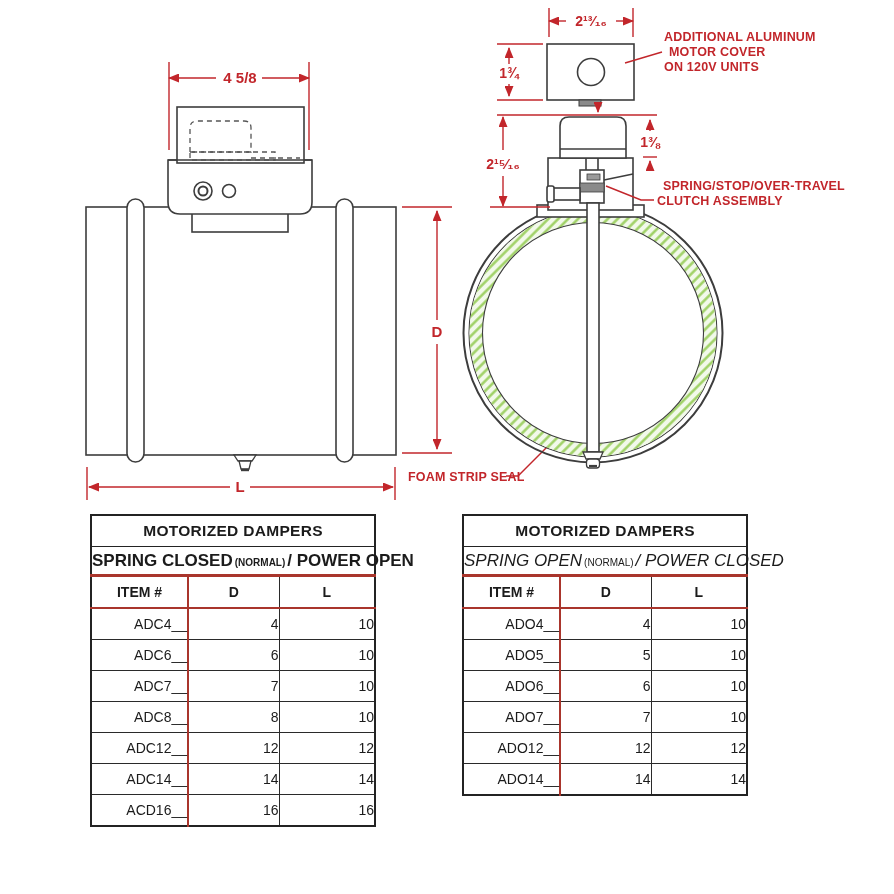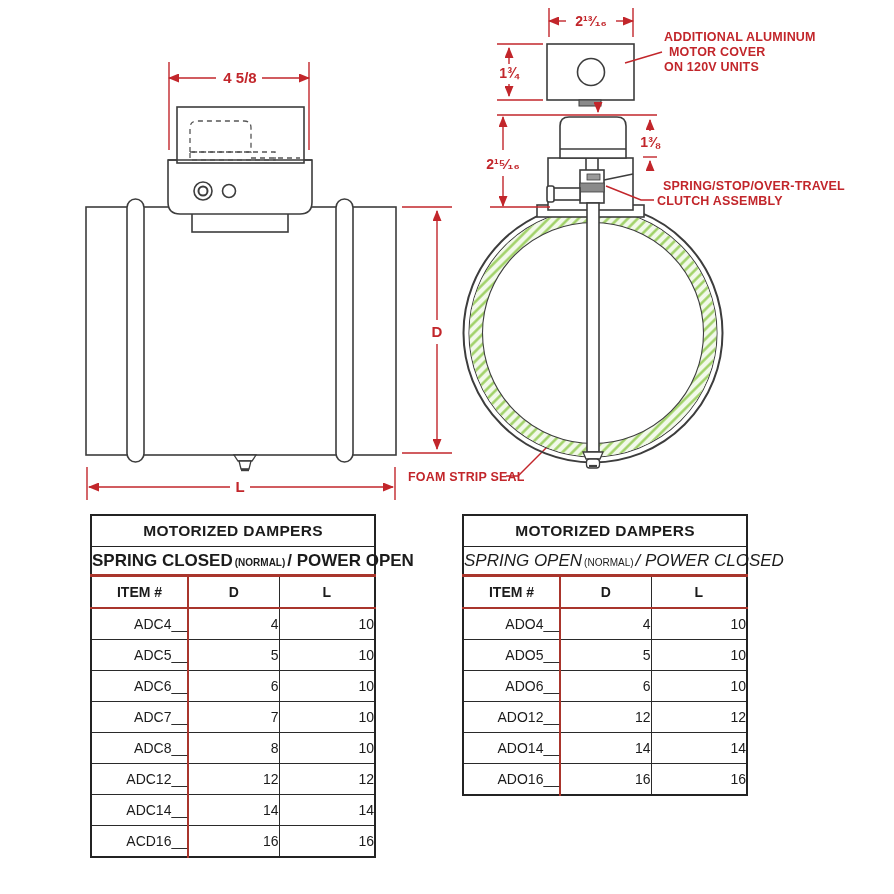--- a/index.html
+++ b/index.html
@@ -197,25 +197,20 @@
         <th class="vred">ITEM #</th>
         <th class="vblk">D</th>
         <th>L</th>
       </tr>
       <tr class="trow-data">
             <td class="vred">ADC4__</td>
             <td class="vblk">4</td>
             <td>10</td>
           </tr>
       <tr class="trow-data">
-            <td class="vred">ADC5__</td>
-            <td class="vblk">5</td>
-            <td>10</td>
-          </tr>
-      <tr class="trow-data">
             <td class="vred">ADC6__</td>
             <td class="vblk">6</td>
             <td>10</td>
           </tr>
       <tr class="trow-data">
             <td class="vred">ADC7__</td>
             <td class="vblk">7</td>
             <td>10</td>
           </tr>
       <tr class="trow-data">
@@ -272,31 +267,31 @@
             <td class="vred">ADO5__</td>
             <td class="vblk">5</td>
             <td>10</td>
           </tr>
       <tr class="trow-data">
             <td class="vred">ADO6__</td>
             <td class="vblk">6</td>
             <td>10</td>
           </tr>
       <tr class="trow-data">
+            <td class="vred">ADO7__</td>
+            <td class="vblk">7</td>
+            <td>10</td>
+          </tr>
+      <tr class="trow-data">
             <td class="vred">ADO12__</td>
             <td class="vblk">12</td>
             <td>12</td>
           </tr>
       <tr class="trow-data">
             <td class="vred">ADO14__</td>
             <td class="vblk">14</td>
             <td>14</td>
           </tr>
-      <tr class="trow-data">
-            <td class="vred">ADO16__</td>
-            <td class="vblk">16</td>
-            <td>16</td>
-          </tr>
     </tbody>
       </table>
   </div>
 
 </div>
 
 </body></html>

